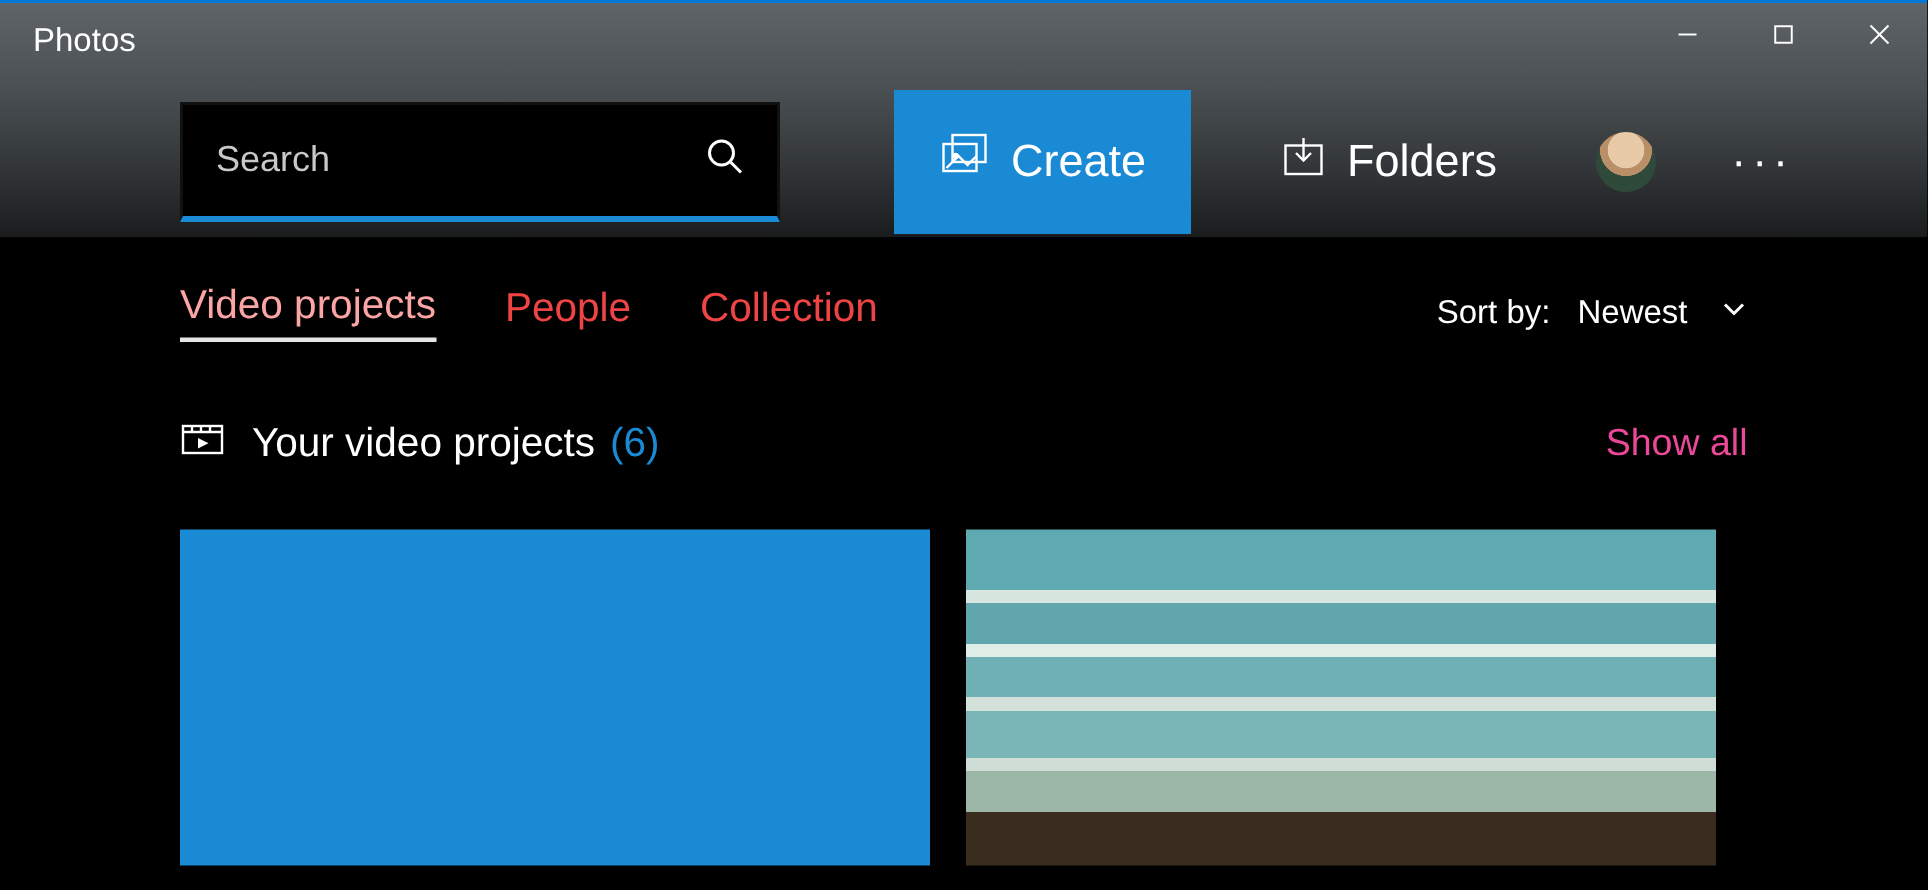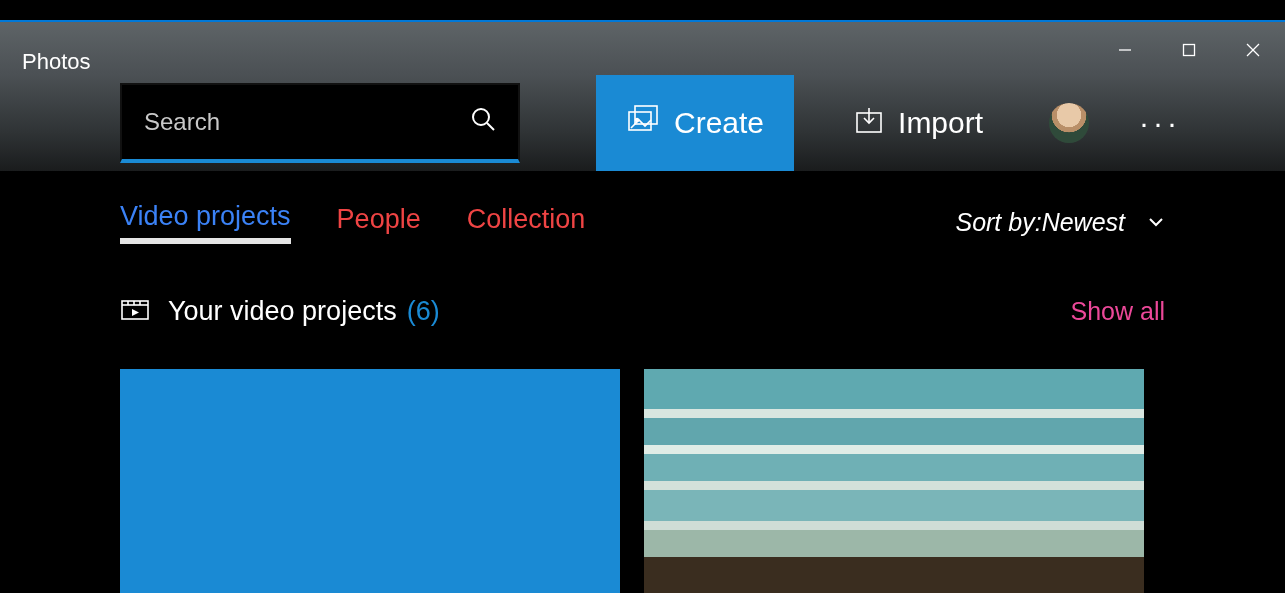--- a/index.html
+++ b/index.html
@@ -1,19 +1,19 @@
 <!DOCTYPE html>
 <html><head>
 <meta charset="utf-8">
 <style>
   * { box-sizing: border-box; margin: 0; padding: 0; }
   html, body { width: 1285px; height: 593px; overflow: hidden; font-family: "Segoe UI", Tahoma, sans-serif; background: #000; color: #fff; }
   .window { width: 1285px; height: 593px; display: flex; flex-direction: column; }
 
-  .title-bar { height: 58px; background: linear-gradient(to bottom, #5e6467 0%, #4b5054 100%); display: flex; align-items: flex-end; border-top: 2px solid #0078d7; margin-top: 20px; }
+  .title-bar { height: 58px; background: linear-gradient(to bottom, #5e6467 0%, #4b5054 100%); display: flex; align-items: flex-start; border-top: 2px solid #0078d7; }
   .title-bar .app-title { font-size: 22px; color: #fff; padding: 12px 0 0 22px; font-weight: 400; flex: 0 0 auto; }
   .title-bar .spacer { flex: 1 1 auto; }
   .win-btn { width: 64px; height: 46px; display: flex; align-items: center; justify-content: center; color: #fff; }
   .win-btn svg { width: 14px; height: 14px; stroke: #fff; stroke-width: 1.3; fill: none; }
 
   .toolbar { height: 100px; background: linear-gradient(to bottom, #4b5054 0%, #2f3335 60%, #1a1c1d 100%); display: flex; align-items: center; padding-left: 120px; }
   .search-box { width: 400px; height: 80px; background: #000; border: 2px solid #111; border-bottom: 4px solid #1a8ad4; display: flex; align-items: center; padding: 0 22px; color: #d0d0d0; font-size: 24px; }
   .search-box input { flex: 1; background: transparent; border: none; outline: none; color: #fff; font-size: 24px; }
   .search-box input::placeholder { color: #c8c8c8; }
   .search-icon svg { width: 26px; height: 26px; stroke: #fff; stroke-width: 2; fill: none; }
@@ -25,22 +25,22 @@
   .tool-btn svg { width: 30px; height: 30px; stroke: #fff; stroke-width: 1.6; fill: none; }
   .create svg { width: 34px; height: 34px; }
 
   .avatar { width: 40px; height: 40px; border-radius: 50%; margin-left: 40px; background: radial-gradient(circle at 50% 30%, #e8c9a8 0 35%, #b98f68 36% 50%, #2f4a3a 51% 100%); }
   .more-btn { margin-left: 30px; padding: 0 20px; font-size: 30px; letter-spacing: 4px; color: #fff; }
 
   .content { flex: 1; background: #000; padding: 0 120px; }
 
   .tabs-row { display: flex; align-items: center; padding-top: 30px; gap: 46px; }
   .tab { font-size: 27px; color: #ef4444; padding-bottom: 6px; }
-  .tab.active { color: #3b82f6; border-bottom: 6px solid #e5e5e5; }
-  .tabs-row .sort-group { margin-left: auto; display: flex; align-items: center; font-size: 25px; font-style: italic; }
+  .tab.active { color: #fca5a5; border-bottom: 3px solid #e5e5e5; }
+  .tabs-row .sort-group { margin-left: auto; display: flex; align-items: center; gap: 18px; font-size: 22px; }
   .sort-label { color: #fff; }
   .sort-value { color: #fff; display: flex; align-items: center; gap: 22px; }
   .chevron svg { width: 18px; height: 18px; stroke: #fff; stroke-width: 2; fill: none; }
 
   .section-header { display: flex; align-items: center; margin-top: 52px; }
   .section-header .film-icon svg { width: 30px; height: 26px; stroke: #fff; stroke-width: 1.6; fill: none; }
   .section-title { font-size: 27px; margin-left: 18px; }
   .section-count { color: #1a8ad4; margin-left: 10px; font-size: 27px; }
   .show-all { margin-left: auto; color: #ec4899; font-size: 25px; }
 
@@ -111,21 +111,21 @@
 
 
     <div class="tool-btn import">
       <span>
         <svg viewBox="0 0 30 30">
             <rect x="3" y="8" width="24" height="19"></rect>
             <line x1="15" y1="3" x2="15" y2="18"></line>
             <polyline points="10,13 15,18 20,13"></polyline>
           </svg>
       </span>
-      <span>Import</span>
+      <span>Folders</span>
     </div>
 
     <div class="avatar"></div>
 
     <div class="more-btn">
       <span>···</span>
     </div>
   </div>
 
   <div class="content">

